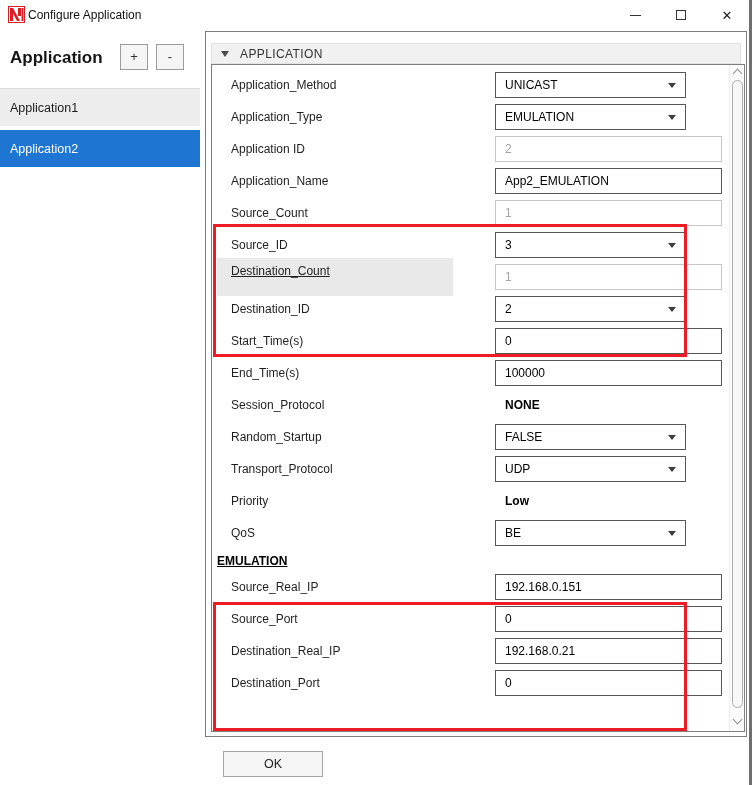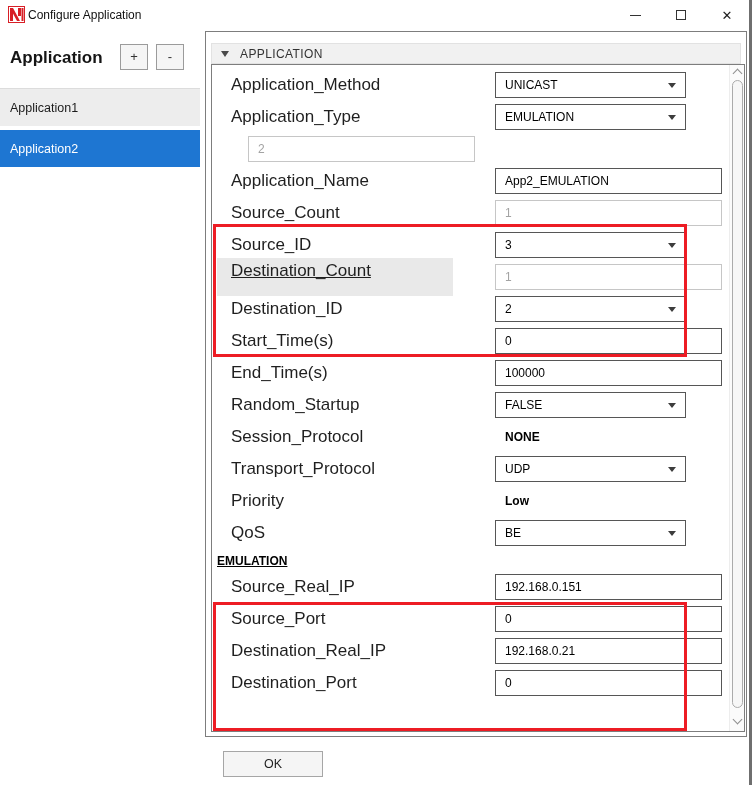--- a/index.html
+++ b/index.html
@@ -34,21 +34,21 @@
     background:#ffffff; border:1px solid #7d7d7d; }
   .section-header { position:absolute; left:5px; top:11px; width:530px; height:21px;
     background:#f1f1f1; border:1px solid #e2e2e2; display:flex; align-items:center; }
   .expander { width:0; height:0; border-left:4.5px solid transparent; border-right:4.5px solid transparent;
     border-top:6px solid #4a4a4a; margin-left:9px; }
   .section-label { font-size:12px; color:#333; letter-spacing:.4px; margin-left:11px; }
   .grid-box { position:absolute; left:5px; top:32px; width:534px; height:668px;
     border:1px solid #7d7d7d; background:#fff; overflow:hidden; }
   .rows { position:absolute; left:0; top:0; width:518px; padding-top:7px; }
   .prow { height:26px; margin-bottom:6px; display:flex; align-items:center; }
-  .plabel { flex:0 0 247px; padding-left:19px; font-size:17px; color:#1f1f1f; line-height:26px; }
+  .plabel { flex:0 0 247px; padding-left:19px; font-size:12px; color:#1f1f1f; line-height:26px; }
   .plabel.hl { background:#e9e9e9; margin-left:5px; margin-right:6px; flex-basis:236px;
     padding-left:14px; height:38px; text-decoration:underline; }
   .val { position:relative; width:227px; height:26px; font-size:12px;padding-left:36px; }
   .combo { border:1px solid #565656; background:#fff; height:26px; line-height:24px;
     padding-left:9px; color:#000; cursor:default; }
   .combo .arrow { position:absolute; right:10px; top:11px; width:0; height:0;
     border-left:4px solid transparent; border-right:4px solid transparent; border-top:5px solid #3d3d3d; }
   .tbox { width:227px; height:26px; border:1px solid #565656; background:#fff; color:#000;
     font-family:"Liberation Sans", sans-serif; font-size:12px; padding-left:9px; }
   .tbox:disabled { border:1px solid #c6c6c6; color:#a3a3a3; background:#fff; }
@@ -119,20 +119,21 @@
               <div class="combo">UNICAST<span class="arrow"></span></div>
             </div>
           </div>
           <div class="prow">
             <div class="plabel">Application_Type</div>
             <div class="val">
               <div class="combo">EMULATION<span class="arrow"></span></div>
             </div>
           </div>
           <div class="prow">
+            <div class="plabel">Application ID</div>
             <div class="val"><input class="tbox" type="text" disabled="" value="2" style=""></div>
           </div>
           <div class="prow">
             <div class="plabel">Application_Name</div>
             <div class="val"><input class="tbox" type="text" value="App2_EMULATION" style=""></div>
           </div>
           <div class="prow">
             <div class="plabel">Source_Count</div>
             <div class="val"><input class="tbox" type="text" disabled="" value="1" style=""></div>
           </div>
@@ -154,29 +155,29 @@
           </div>
           <div class="prow">
             <div class="plabel">Start_Time(s)</div>
             <div class="val"><input class="tbox" type="text" value="0" style=""></div>
           </div>
           <div class="prow">
             <div class="plabel">End_Time(s)</div>
             <div class="val"><input class="tbox" type="text" value="100000" style=""></div>
           </div>
           <div class="prow">
+            <div class="plabel">Session_Protocol</div>
+            <div class="val">
+              <div class="static-val">NONE</div>
+            </div>
+          </div>
+          <div class="prow">
             <div class="plabel">Random_Startup</div>
             <div class="val">
               <div class="combo">FALSE<span class="arrow"></span></div>
-            </div>
-          </div>
-          <div class="prow">
-            <div class="plabel">Session_Protocol</div>
-            <div class="val">
-              <div class="static-val">NONE</div>
             </div>
           </div>
           <div class="prow">
             <div class="plabel">Transport_Protocol</div>
             <div class="val">
               <div class="combo">UDP<span class="arrow"></span></div>
             </div>
           </div>
           <div class="prow">
             <div class="plabel">Priority</div>

